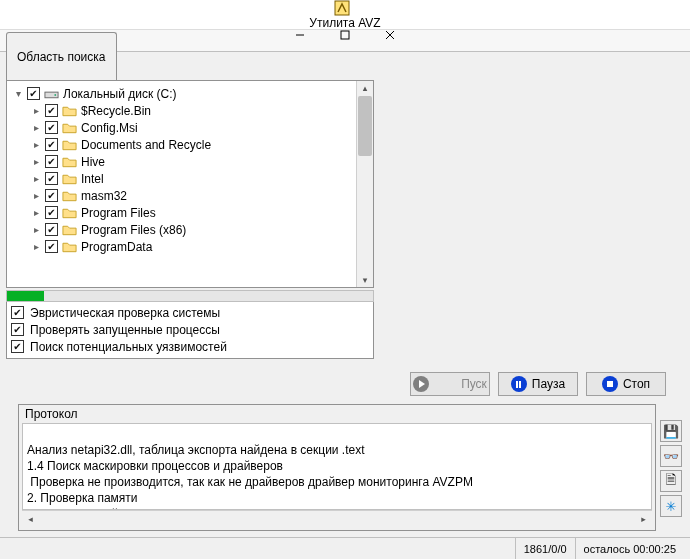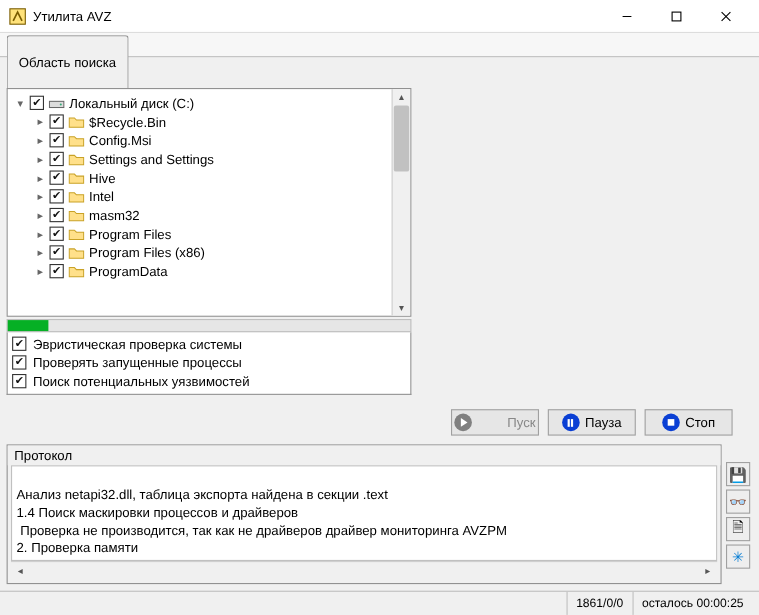--- a/index.html
+++ b/index.html
@@ -1,20 +1,20 @@
 <!DOCTYPE html>
 <html><head>
 <meta charset="utf-8">
 <style>
   * { box-sizing: border-box; }
   html, body { margin: 0; padding: 0; font-family: "Segoe UI", Tahoma, sans-serif; font-size: 12px; }
   body { background: #f0f0f0; width: 690px; height: 559px; overflow: hidden; }
 
   
-  .titlebar { height: 30px; background: #fff; border-bottom: 1px solid #ddd; display: flex; align-items: center; padding: 0 8px; }
+  .titlebar { height: 30px; background: #fff; border-bottom: 1px solid #ddd; display: flex; align-items: center; padding: 0 8px; flex-direction: column; }
   .titlebar .app-icon { width: 16px; height: 16px; margin-right: 6px; }
   .app-icon svg { width: 16px; height: 16px; }
   .titlebar .title { flex: 1; font-size: 12px; }
   .winbtns { display: flex; height: 100%; }
   .winbtn { width: 45px; display: flex; align-items: center; justify-content: center; font-family: Arial; font-size: 11px; cursor: default; }
 
   
   .menubar { height: 22px; background: #f7f7f7; border-bottom: 1px solid #bfbfbf; display: flex; align-items: center; padding: 0 6px; }
   .menubar .item { padding: 2px 8px; cursor: default; }
 
@@ -55,21 +55,21 @@
   .circ { width: 16px; height: 16px; border-radius: 50%; display: inline-flex; align-items: center; justify-content: center; }
   .circ.play { background: #808080; }
   .circ.blue { background: #0a3fd4; }
   .tri { width: 0; height: 0; border-top: 4px solid transparent; border-bottom: 4px solid transparent; border-left: 6px solid #fff; margin-left: 1px; }
   .pause-bars { width: 6px; height: 7px; display: flex; gap: 1px; }
   .pause-bars span { width: 2px; background: #fff; }
   .stop-sq { width: 6px; height: 6px; background: #fff; }
 
   
   .proto-area { position: absolute; left: 6px; right: 6px; top: 352px; bottom: 6px; display: flex; }
-  .proto-left { flex: 1; border: 1px solid #919191; position: relative; background: #f0f0f0; display: flex; flex-direction: column; }
+  .proto-left { flex: 1; border: 1px solid #919191; position: relative; background: #f0f0f0; display: flex; flex-direction: column; margin-left: 12px; }
   .proto-title { padding: 2px 6px; font-size: 12px; background: #f0f0f0; }
   .proto-text { flex: 1; background: #fff; border: 1px solid #c0c0c0; margin: 0 3px 0 3px; padding: 2px 4px; overflow: hidden; line-height: 16px; position: relative; white-space: pre-wrap; }
   @keyframes blink { 50% { opacity: 0; } }
   .hscroll { height: 17px; background: #f0f0f0; border-top: 1px solid #cfcfcf; position: relative; margin: 0 3px 3px 3px; }
   .hscroll .la, .hscroll .ra { position: absolute; top: 0; bottom: 0; width: 17px; display: flex; align-items: center; justify-content: center; font-size: 9px; color: #555; }
   .hscroll .la { left: 0; } .hscroll .ra { right: 0; }
 
   .proto-tools { width: 24px; display: flex; flex-direction: column; gap: 3px; margin-left: 4px; padding-top: 16px; }
   .toolbtn { width: 22px; height: 22px; border: 1px solid #a0a0a0; background: #eee; display: flex; align-items: center; justify-content: center; font-size: 13px; cursor: default; }
 
@@ -155,21 +155,21 @@
             <span class="label">Config.Msi</span>
           </div>
         <div class="node child">
             <span class="twisty">▸</span>
             <span class="cb"></span>
             <span class="ico folder-icon">
               <svg viewBox="0 0 16 14">
                 <path d="M1 3h5l2 2h7v7H1z" fill="#ffe08a" stroke="#c9a227"></path>
               </svg>
             </span>
-            <span class="label">Settings and Settings</span>
+            <span class="label">Documents and Recycle</span>
           </div>
         <div class="node child">
             <span class="twisty">▸</span>
             <span class="cb"></span>
             <span class="ico folder-icon">
               <svg viewBox="0 0 16 14">
                 <path d="M1 3h5l2 2h7v7H1z" fill="#ffe08a" stroke="#c9a227"></path>
               </svg>
             </span>
             <span class="label">Hive</span>

